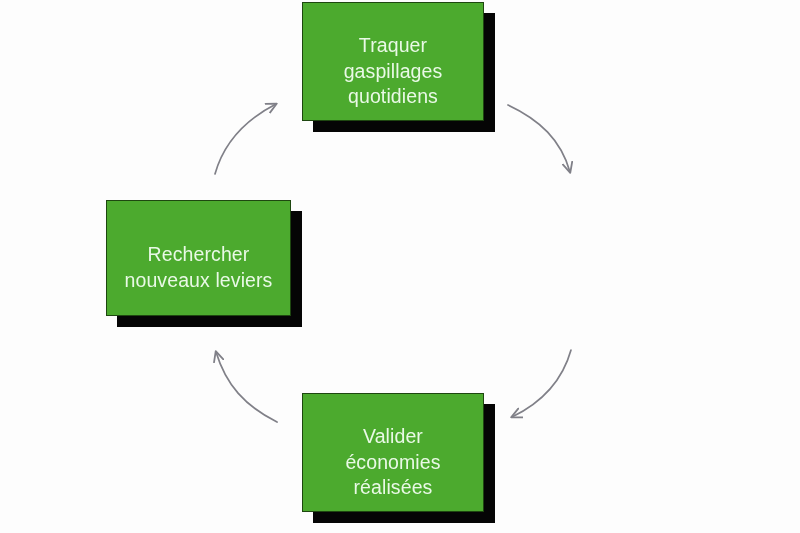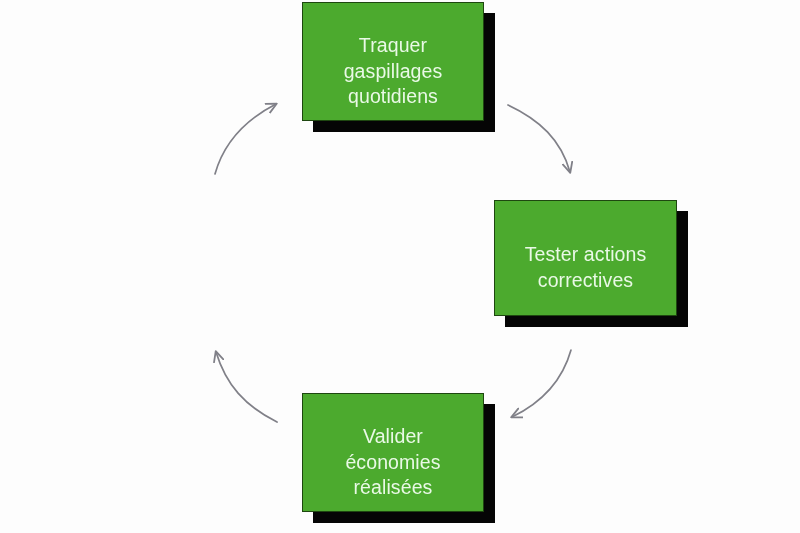--- a/index.html
+++ b/index.html
@@ -93,25 +93,25 @@
 
     <path d="M 215 174 C 224 142, 245 120, 276 104" fill="none" stroke="#808088" stroke-width="1.7" stroke-linecap="round" marker-end="url(#ah)"></path>
   </svg>
 
   <div class="node node-top">
     <span class="node-label">Traquer
 gaspillages
 quotidiens</span>
   </div>
 
-  <div class="node node-right">
-    <span class="node-label">Tester actions
-correctives</span>
-  </div>
 
   <div class="node node-bottom">
     <span class="node-label">Valider
 économies
 réalisées</span>
   </div>
 
+  <div class="node node-left">
+    <span class="node-label">Rechercher
+nouveaux leviers</span>
+  </div>
 
 </div>
 
 </body></html>

